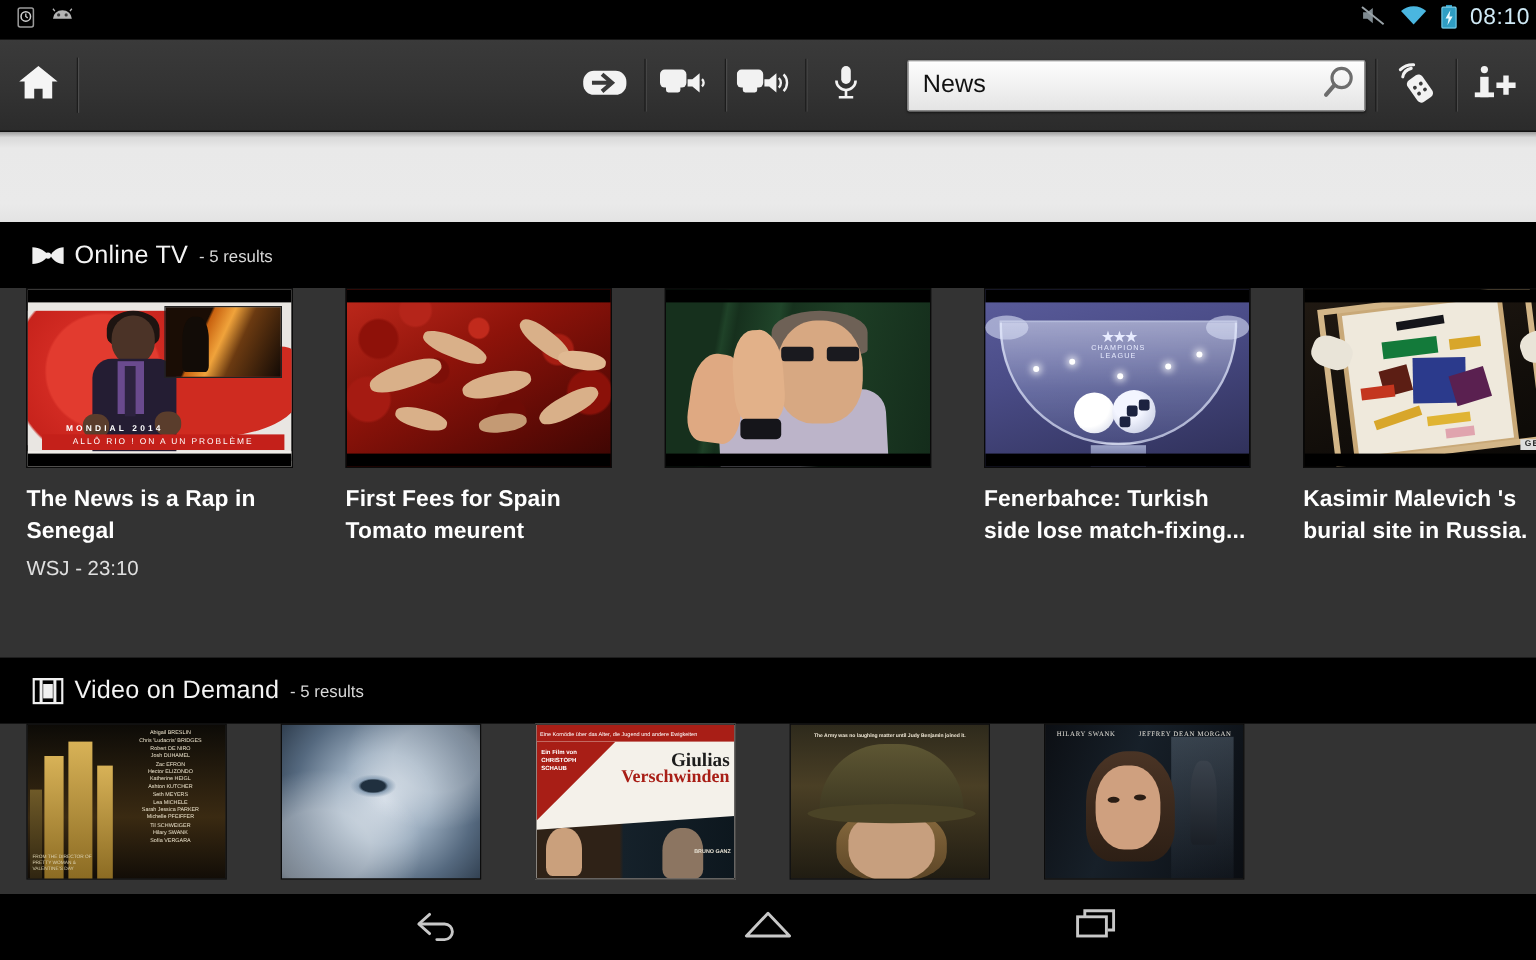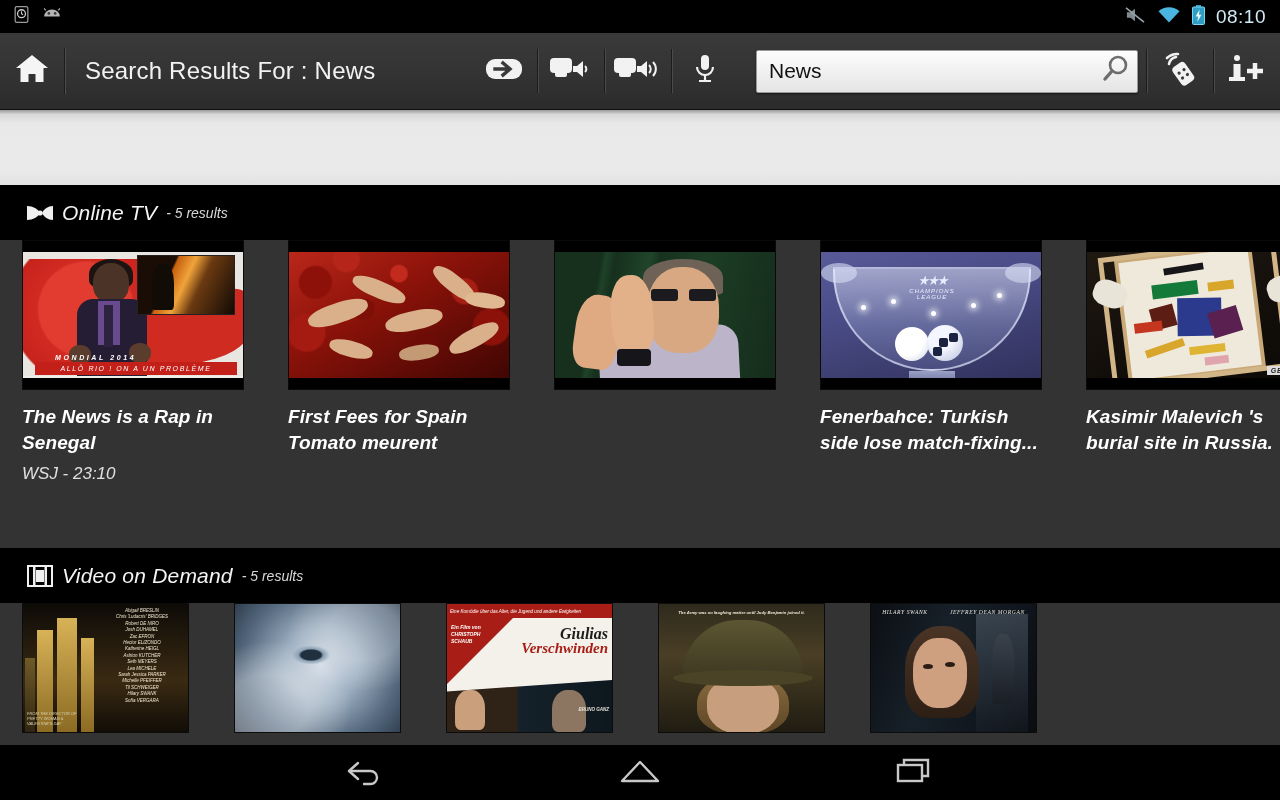--- a/index.html
+++ b/index.html
@@ -3,21 +3,21 @@
 <meta charset="utf-8">
 <style>
   * { margin:0; padding:0; box-sizing:border-box; }
   html,body { width:1280px; height:800px; overflow:hidden; background:#000;
     font-family:"Liberation Sans", sans-serif; -webkit-font-smoothing:antialiased; }
 
   
   .statusbar { position:absolute; top:0; left:0; width:1280px; height:33px;
     background:#000; display:flex; align-items:center; }
   .sb-left { display:flex; align-items:center; gap:10px; padding-left:12px; }
-  .sb-right { margin-left:auto; display:flex; align-items:center; gap:11px; padding-right:14px; }
+  .sb-right { margin-left:auto; display:flex; gap:11px; padding-right:5px; }
   .sb-clock { color:#cfe9f5; font-size:19px; letter-spacing:.5px; font-weight:400; }
 
   
   .actionbar { position:absolute; top:33px; left:0; width:1280px; height:77px;
     background:linear-gradient(180deg,#3a3a3a 0%,#333 55%,#2b2b2b 100%);
     border-bottom:1px solid #111; display:flex; align-items:center; }
   .home-btn { width:64px; height:77px; display:flex; align-items:center; justify-content:center; }
   .vdiv { width:1px; height:46px; background:#1d1d1d; box-shadow:1px 0 0 #4c4c4c; }
   .ab-title { color:#f2f2f2; font-size:24px; padding-left:20px; font-weight:400;
     letter-spacing:.2px; white-space:nowrap; }
@@ -33,21 +33,21 @@
     box-shadow:inset 0 1px 0 #fff, 0 1px 2px rgba(0,0,0,.55);
     display:flex; align-items:center; padding:0 6px 0 12px; }
   .searchtext { flex:1; color:#111; font-size:21px; background:transparent;
     border:0; outline:none; font-family:"Liberation Sans",sans-serif; }
 
   
   .lightband { position:absolute; top:110px; left:0; width:1280px; height:75px;
     background:linear-gradient(180deg,#9c9c9c 0%,#d9d9d9 6%,#e9e9e9 18%,#eaeaea 80%,#e3e3e3 100%); }
 
   
-  .content { position:absolute; top:185px; left:0; width:1280px; height:560px; background:#000;font-style:italic; }
+  .content { position:absolute; top:185px; left:0; width:1280px; height:560px; background:#000; }
 
   .section-header { height:55px; background:#000; display:flex; align-items:center;
     padding-left:18px; }
   .sh-icon { width:44px; display:flex; align-items:center; justify-content:center; }
   .sh-title { color:#f4f4f4; font-size:21px; font-weight:400; letter-spacing:.2px; }
   .sh-count { color:#d8d8d8; font-size:14px; margin-left:9px; }
 
   .row { background:#333; position:relative; }
   .row-tv { height:308px; }
   .row-vod { height:142px; }
@@ -280,21 +280,20 @@
 
 <div class="actionbar">
   <div class="home-btn">
     <span>
       <svg width="34" height="30" viewBox="0 0 34 30">
           <path d="M17 1 1 14h4.5v14h8V20h7v8h8V14H33z" fill="#f5f5f5"></path>
         </svg>
     </span>
   </div>
   <div class="vdiv"></div>
-  <div class="ab-title">Search Results For : News</div>
 
   <div class="ab-icons">
 
     <div class="ab-ico">
       <span>
         <svg width="38" height="28" viewBox="0 0 38 28">
             <rect x="1" y="4" width="36" height="20" rx="9" fill="#f2f2f2"></rect>
             <path d="M10 14h14M18 8l7 6-7 6" stroke="#3a3a3a" stroke-width="3.4" fill="none" stroke-linecap="square"></path>
           </svg>
       </span>

